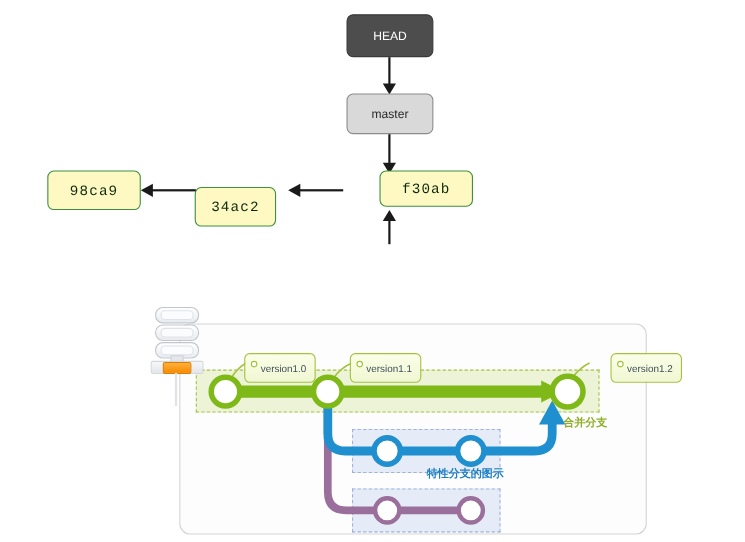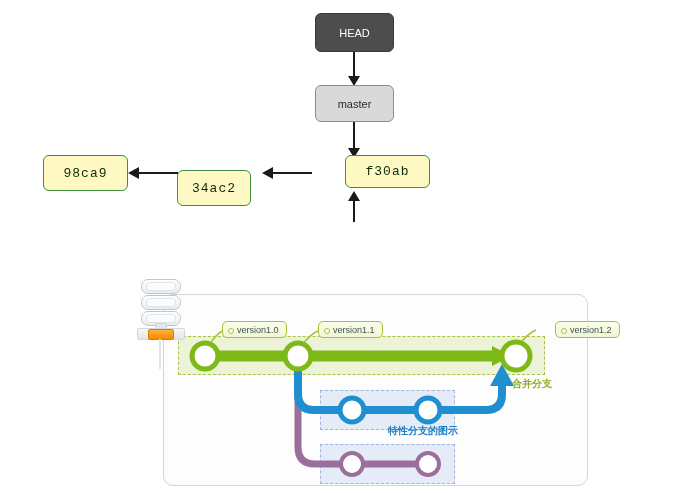--- a/index.html
+++ b/index.html
@@ -200,21 +200,21 @@
   #branch-svg {
     position: absolute;
     left: 0; top: 0;
     width: 677px;
     height: 221px;
   }
 
   .ver-tag {
     position: absolute;
     box-sizing: border-box;
-    height: 17px;
+    height: 27px;
     padding: 0 7px 0 14px;
     display: flex;
     align-items: center;
     border: 1px solid #a4c23c;
     border-radius: 5px;
     background: linear-gradient(#fbfee8, #f0f7d2);
     font-size: 9px;
     color: #40505b;
     white-space: nowrap;
   }

